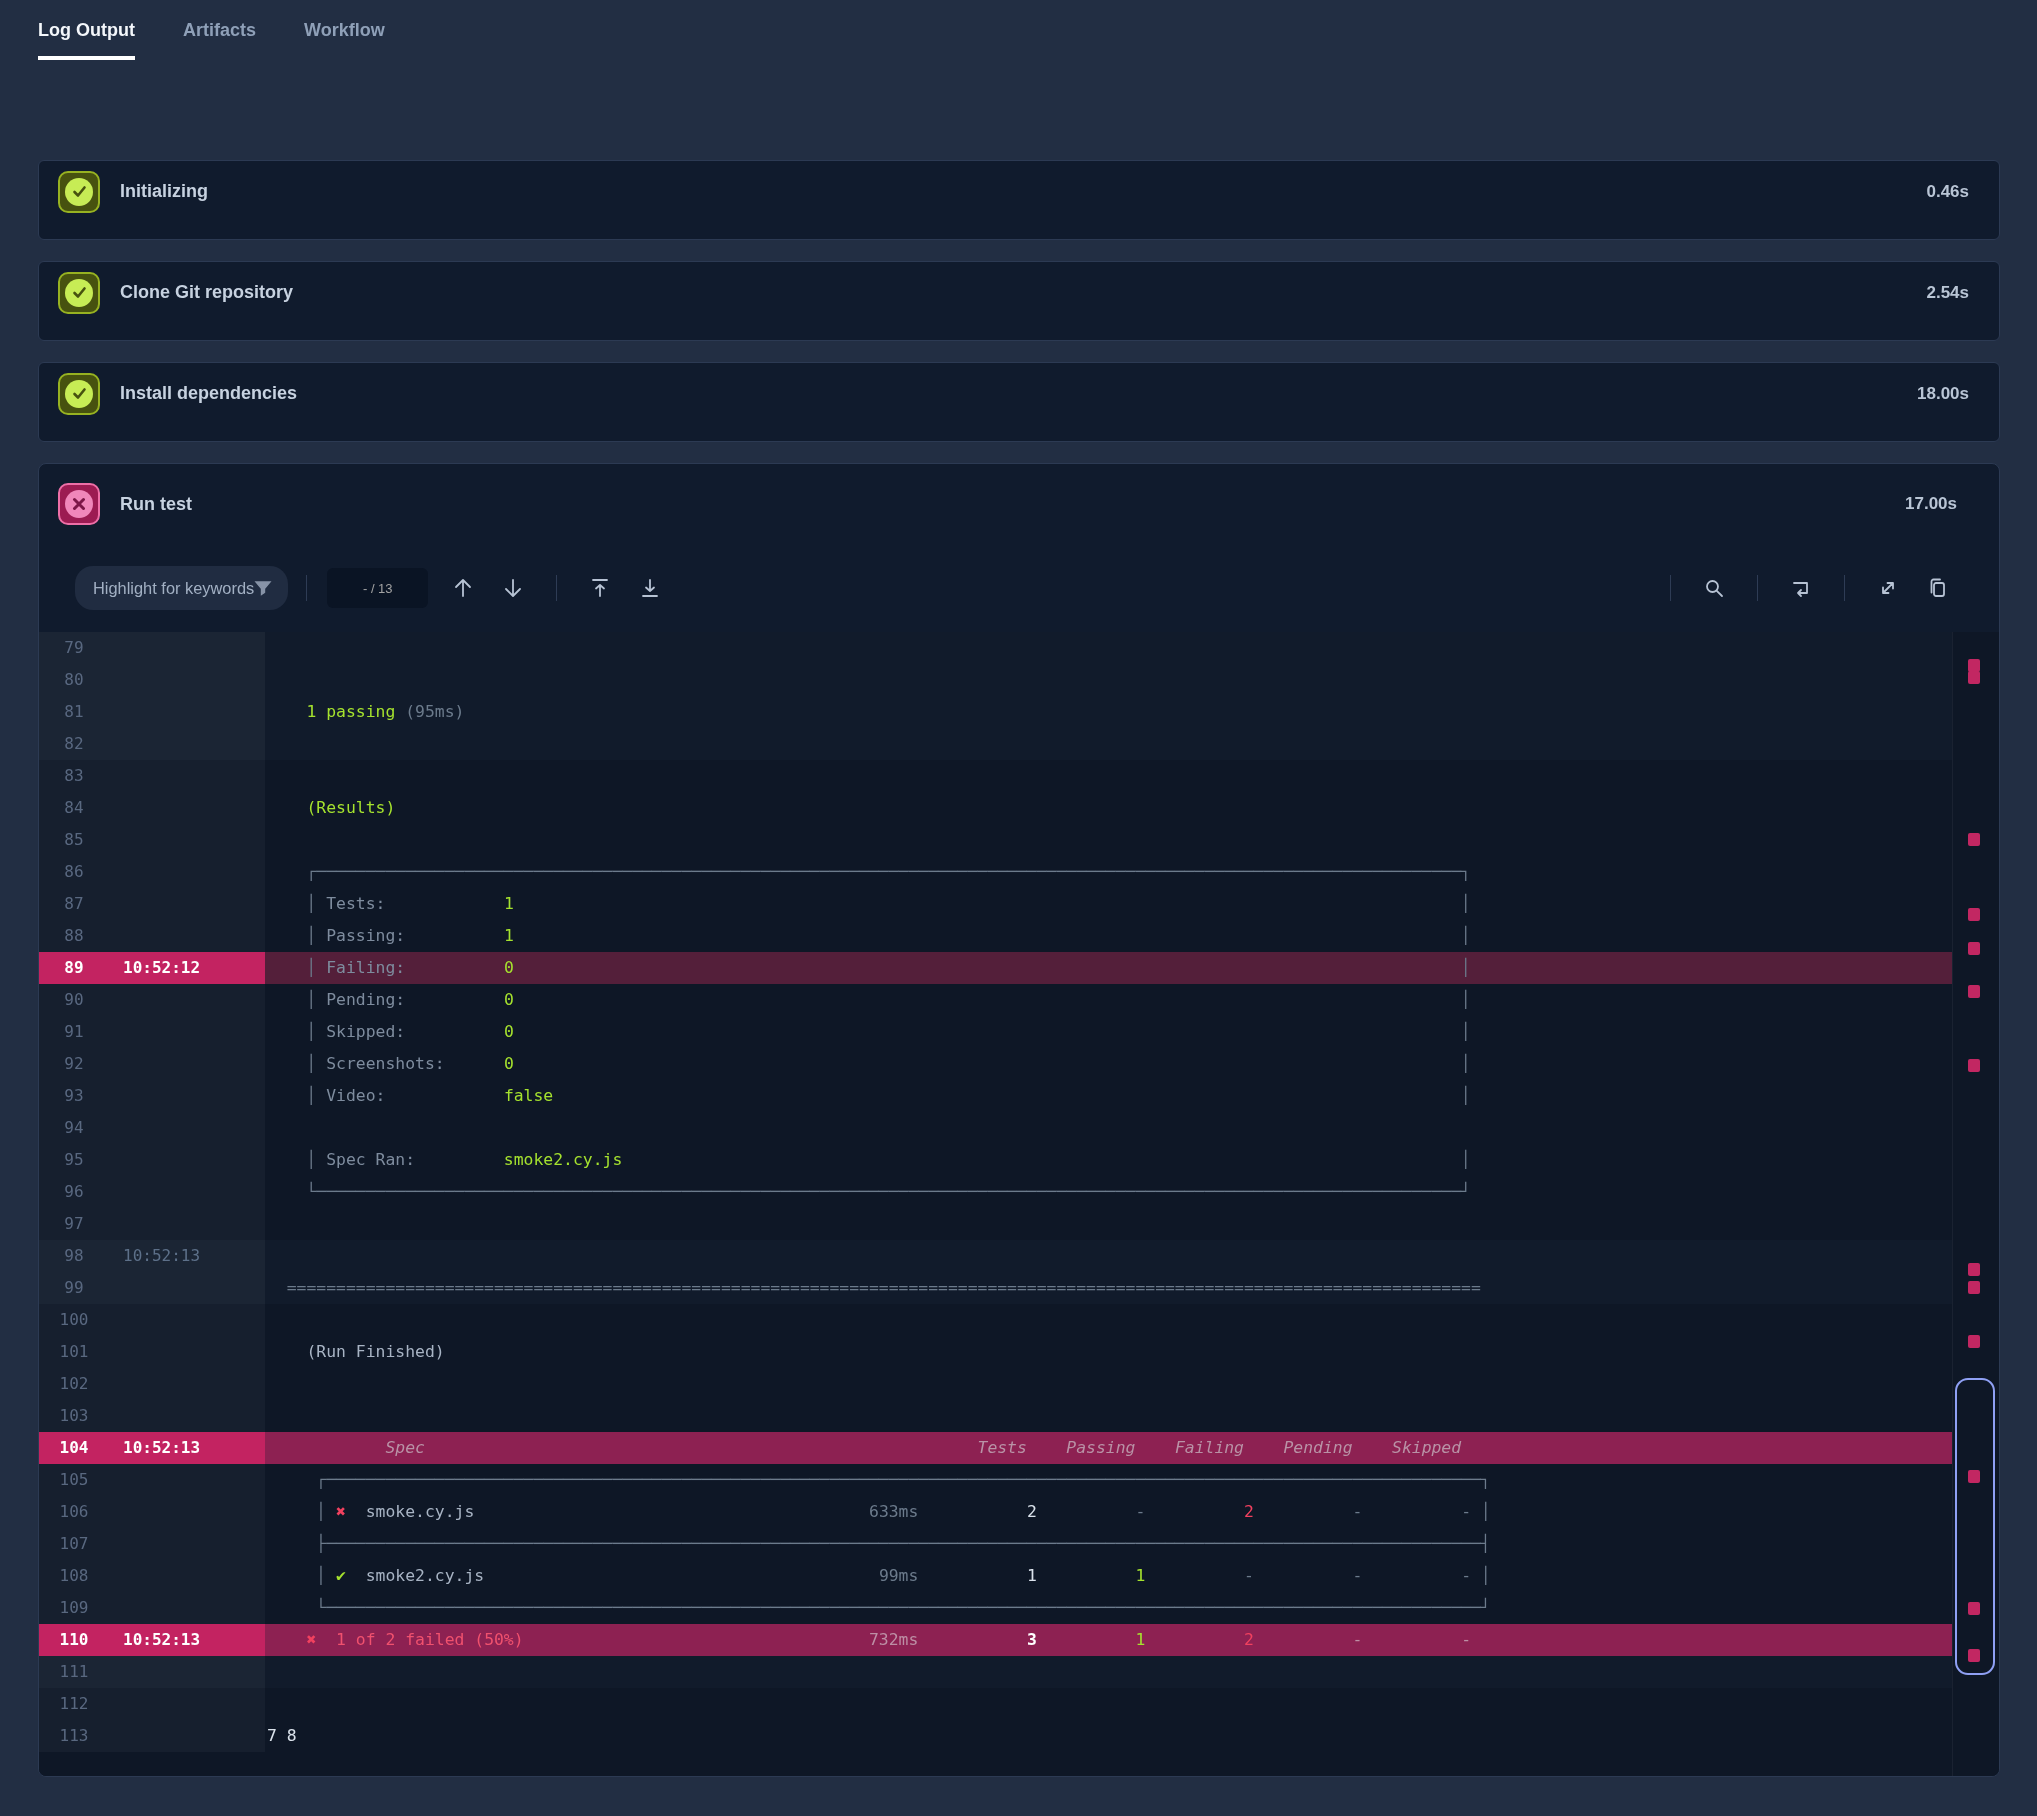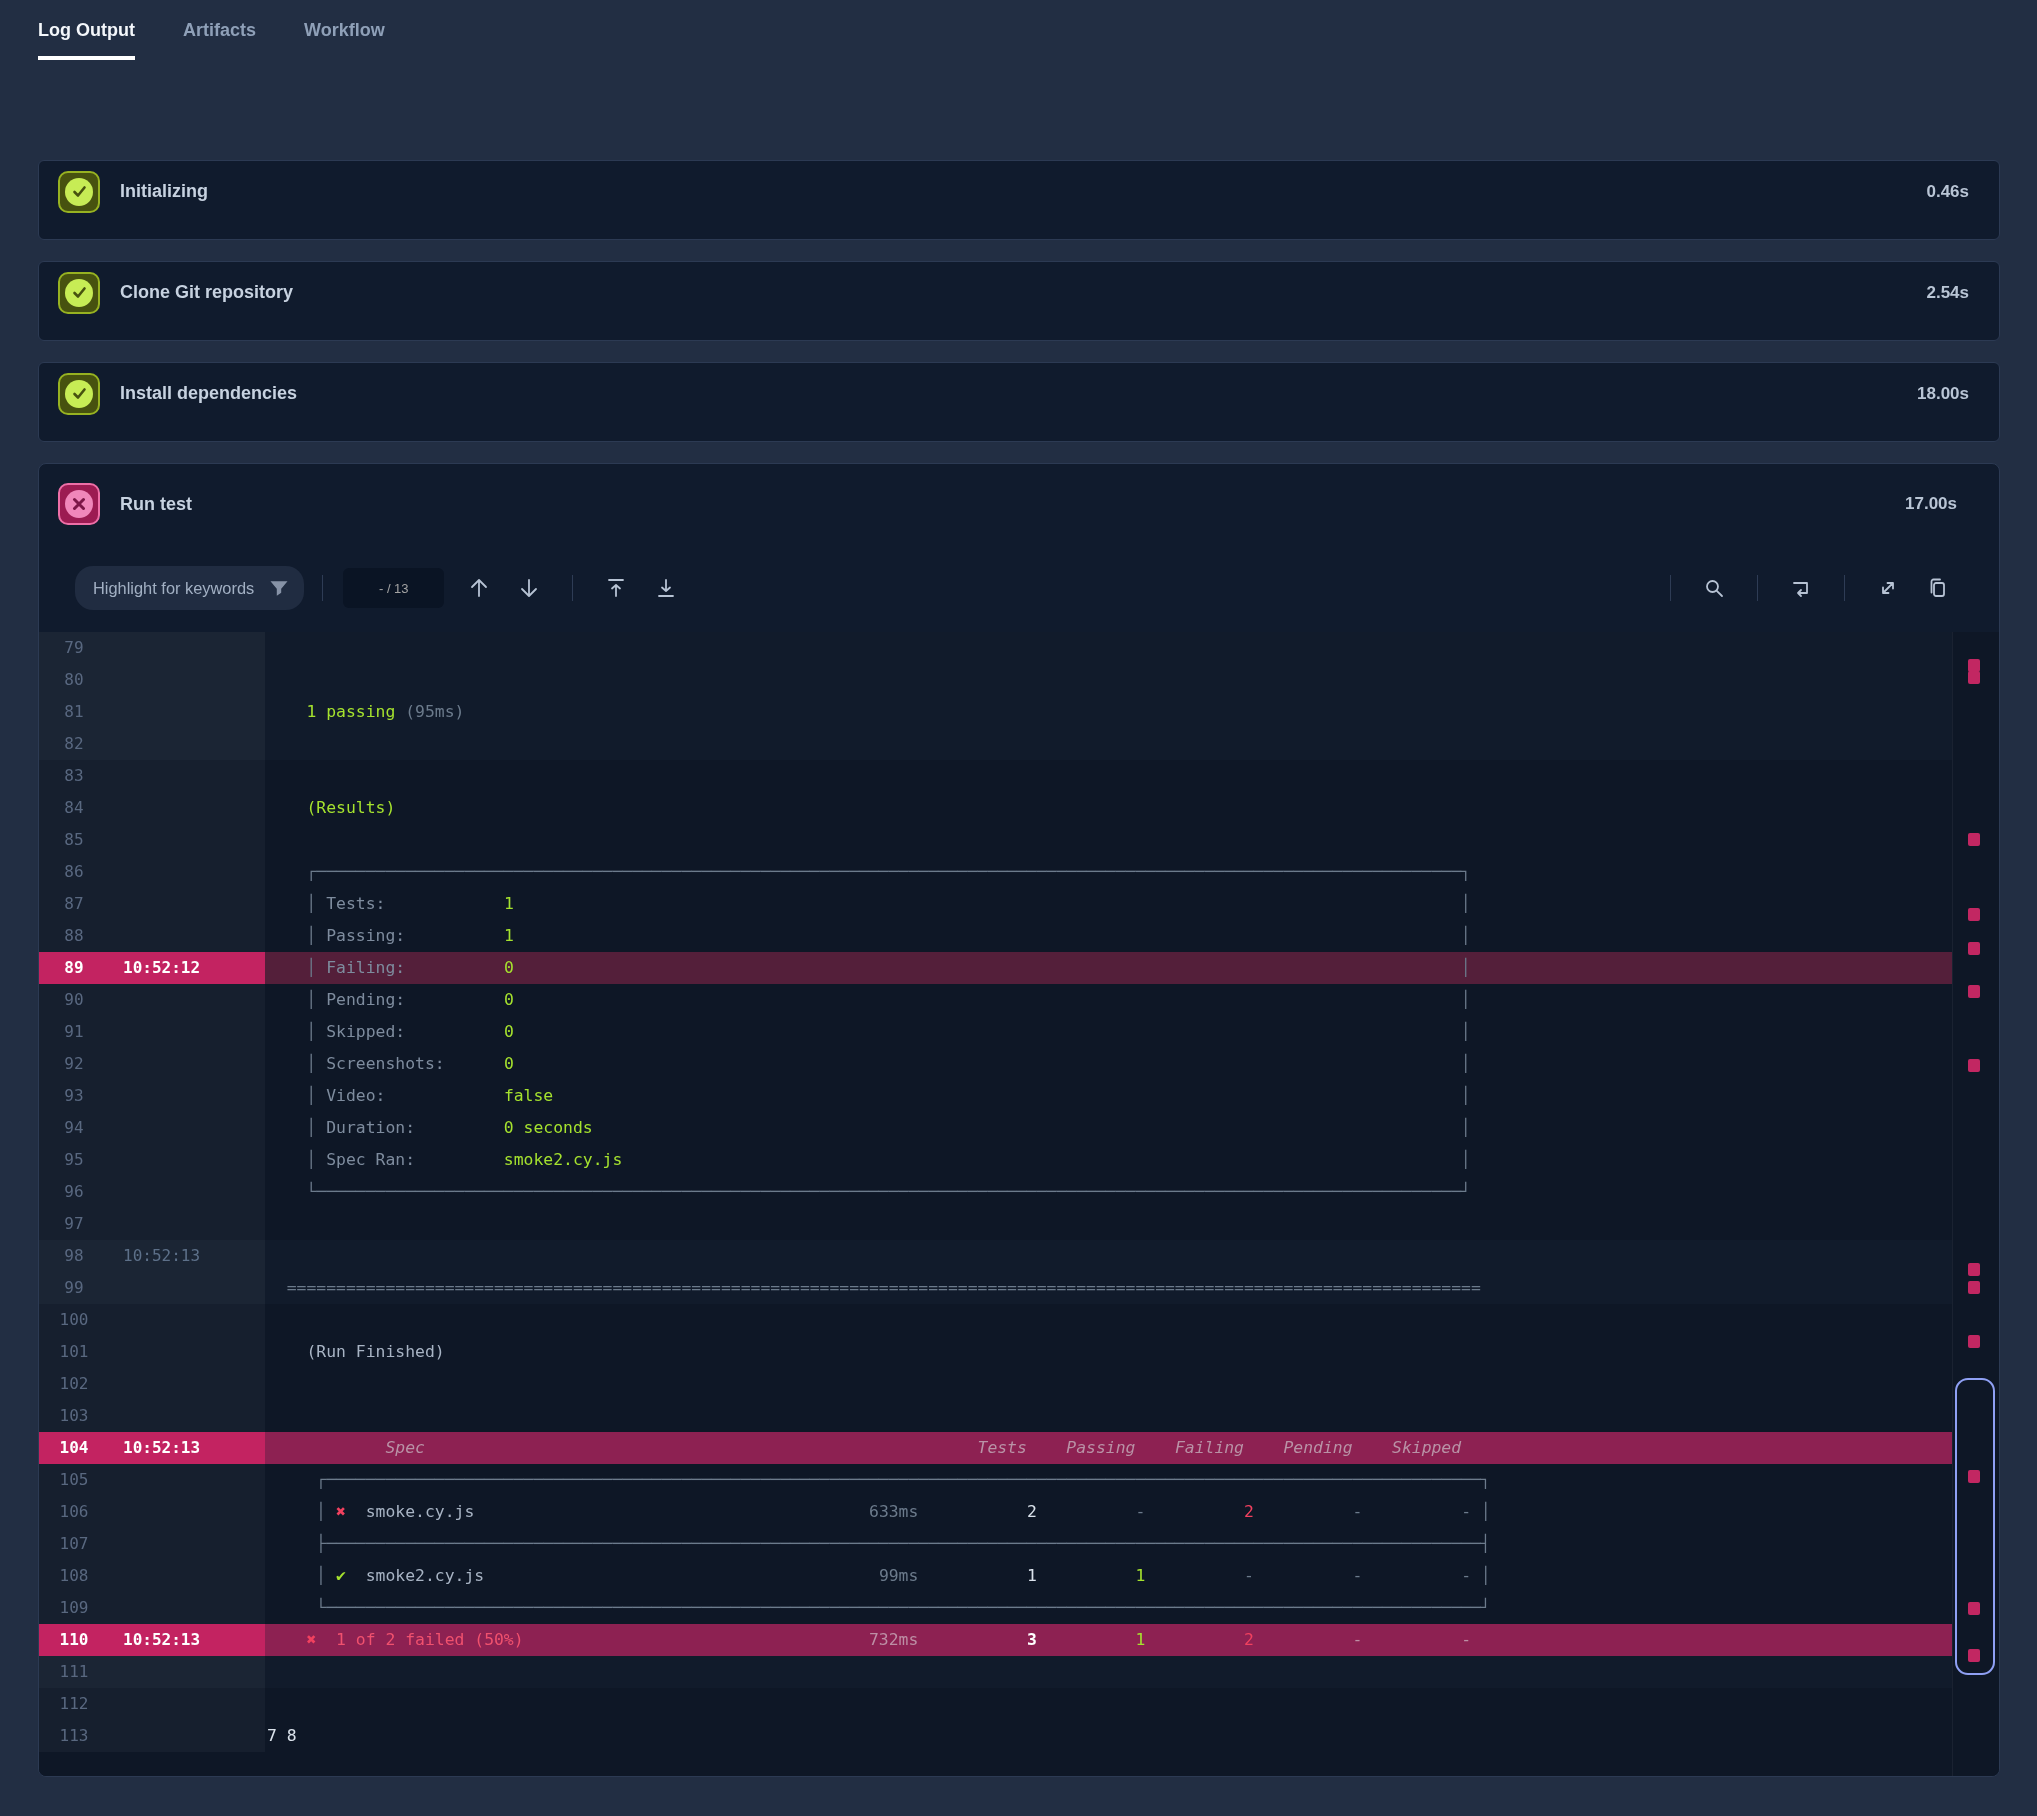--- a/index.html
+++ b/index.html
@@ -30,21 +30,21 @@
   .status-icon.fail .circ { width:28px; height:28px; border-radius:50%; background:#f087ba; display:flex; align-items:center; justify-content:center; }
   .step-label { margin-left:20px; font-size:18px; font-weight:700; color:#c7d2e0; }
   .step-duration { margin-left:auto; font-size:17px; font-weight:700; color:#b9c5d5; }
 
   
   .run-card { background:#101b2d; border:1px solid #2c3a53; border-radius:8px; overflow:hidden; }
   .run-header { height:80px; display:flex; align-items:center; padding:0 42px 0 19px; }
 
   
   .log-toolbar { height:88px; display:flex; align-items:center; padding:0 36px; background:#101b2d; }
-  .kw-pill { height:44px; background:#202c41; border:none; border-radius:18px; display:flex; align-items:center; gap:16px; padding:0 16px 0 18px; color:#a2b0c3; font-size:16.4px; cursor:pointer; font-family:inherit; }
+  .kw-pill { height:44px; background:#202c41; border:none; border-radius:18px; display:flex; align-items:center; padding:0 16px 0 18px; color:#a2b0c3; font-size:16.4px; cursor:pointer; font-family:inherit; }
   .tb-sep { width:1px; height:26px; background:#2e3c55; margin:0 18px; flex:0 0 1px; }
   .counter { width:101px; height:40px; background:#0a1424; border-radius:6px; color:#a3a3a3; font-size:13px; display:flex; align-items:center; justify-content:center; margin:0 10px 0 2px; }
   .tb-btn { background:none; border:none; padding:6px; margin:0 7px; cursor:pointer; display:flex; align-items:center; }
   .tb-btn svg { stroke:#b7c3d4; fill:none; stroke-width:1.8; stroke-linecap:round; stroke-linejoin:round; }
   .kw-pill svg { stroke:#8793a7; fill:#8793a7; }
   .tb-right { margin-left:auto; display:flex; align-items:center; }
 
   
   .log { position:relative; background:#0e1726; padding-bottom:24px; }
   .log-row { display:flex; height:32px; }
@@ -334,23 +334,20 @@
               </div>
               <div class="content">
                 <pre class="code">    <span class="c-d">│ </span><span class="c-l">Video:</span>            <span class="c-g">false</span>                                                                                            <span class="c-d">│</span></pre>
               </div>
             </div>
             <div class="log-row shade-b">
               <div class="gutter">
                 <span class="ln">94</span>
                 <span class="ts"></span>
               </div>
-              <div class="content">
-                <pre class="code">    <span class="c-d">│ </span><span class="c-l">Duration:</span>         <span class="c-g">0 seconds</span>                                                                                        <span class="c-d">│</span></pre>
-              </div>
             </div>
             <div class="log-row shade-b">
               <div class="gutter">
                 <span class="ln">95</span>
                 <span class="ts"></span>
               </div>
               <div class="content">
                 <pre class="code">    <span class="c-d">│ </span><span class="c-l">Spec Ran:</span>         <span class="c-g">smoke2.cy.js</span>                                                                                     <span class="c-d">│</span></pre>
               </div>
             </div>

